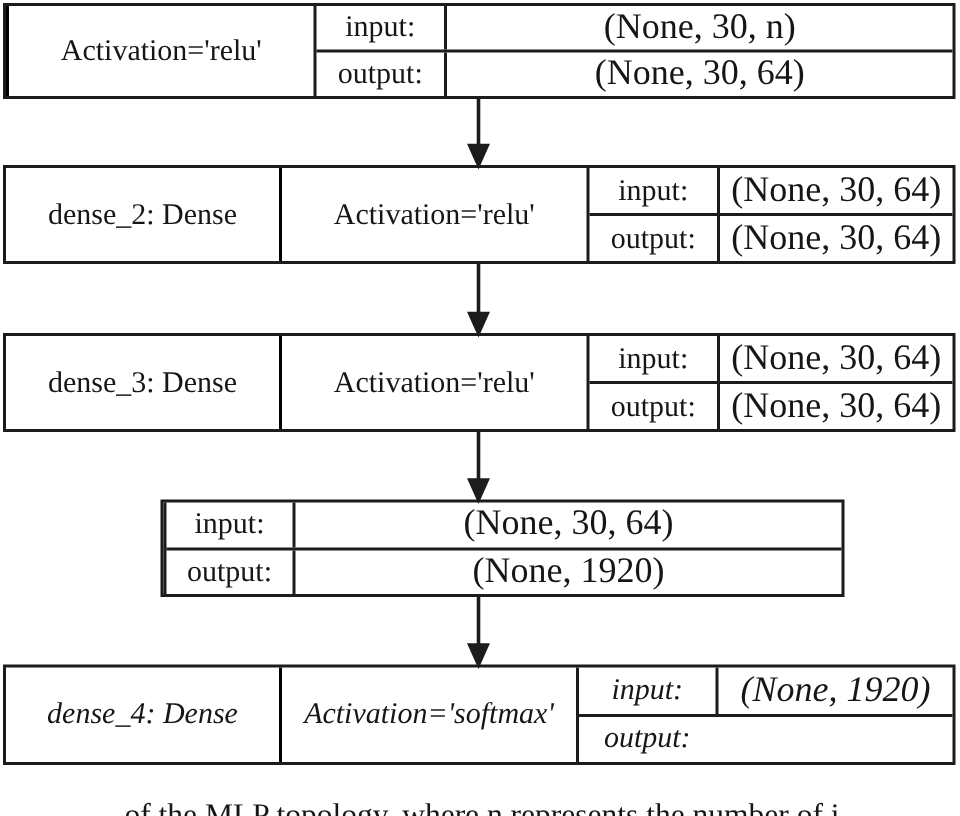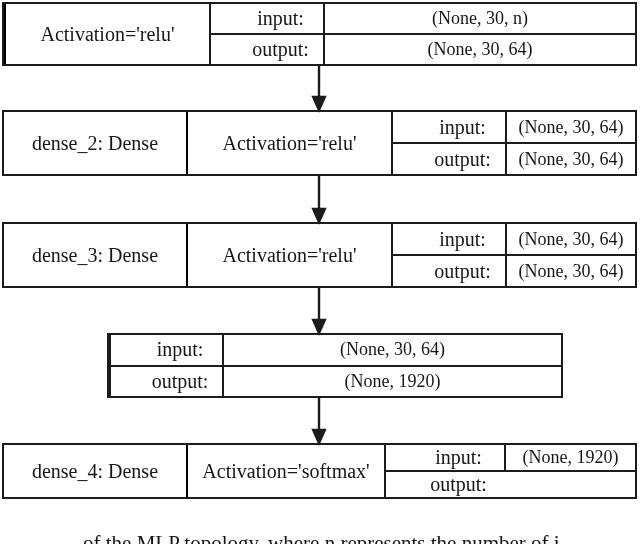--- a/index.html
+++ b/index.html
@@ -14,29 +14,29 @@
   }
   .cell {
     display:flex; align-items:center; justify-content:center;
     font-size:20px; white-space:nowrap; box-sizing:border-box;
   }
   .cell.sep { border-left:2px solid #000000; }
   .io {
     display:flex; flex-direction:column; flex:1;
     border-left:2px solid #1c1c1c; box-sizing:border-box;
   }
-  .io-row { flex:1; display:flex; box-sizing:border-box; min-height:0;padding-left:27px; }
+  .io-row { flex:1; display:flex; box-sizing:border-box; min-height:0; }
   .io-row.first { border-bottom:2px solid #1c1c1c; }
   .io-label {
     display:flex; align-items:center; justify-content:center;
     font-size:20px; box-sizing:border-box; white-space:nowrap;
   }
   .io-value {
     flex:1; display:flex; align-items:center; justify-content:center;
-    font-size:18px; border-left:2px solid #1c1c1c; box-sizing:border-box;
+    font-size:24px; border-left:2px solid #1c1c1c; box-sizing:border-box;
     white-space:nowrap;
   }
   .arrows { position:absolute; left:0; top:0; pointer-events:none; }
   .caption {
     position:absolute; left:83px; top:531px; font-size:21px;
     white-space:nowrap; color:#161616;
   }
 </style>
 </head>
 <body>
@@ -93,21 +93,21 @@
         <div class="io-label" style="width:84px;">input:</div>
         <div class="io-value">(None, 30, 64)</div>
       </div>
       <div class="io-row">
         <div class="io-label" style="width:84px;">output:</div>
         <div class="io-value">(None, 1920)</div>
       </div>
     </div>
   </div>
 
-  <div class="layer" style="left:2px; top:443px; width:635px; height:56px;">
+  <div class="layer" style="left:2px; top:443px; width:635px; height:67px;font-style:italic;">
     <div class="cell" style="width:182px;">dense_4: Dense</div>
     <div class="cell sep" style="width:198px;">Activation='softmax'</div>
     <div class="io">
       <div class="io-row first">
         <div class="io-label" style="width:91px;">input:</div>
         <div class="io-value">(None, 1920)</div>
       </div>
       <div class="io-row">
         <div class="io-label" style="width:91px;">output:</div>
       </div>

